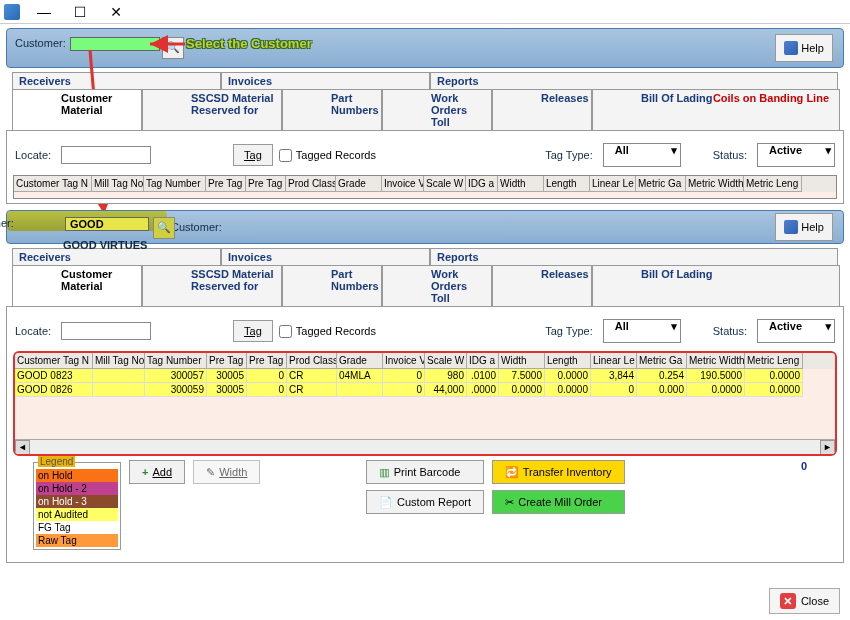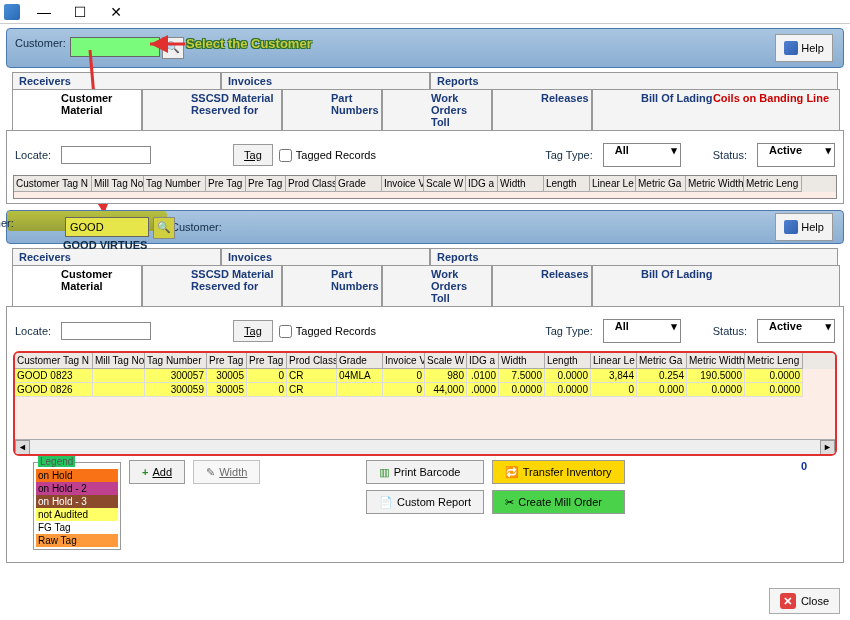--- a/index.html
+++ b/index.html
@@ -7,21 +7,21 @@
 
 
 .titlebar { height: 24px; background: #fff; border-bottom: 1px solid #ccc; display: flex; align-items: center; padding: 0 4px; }
 .titlebar .icon { width: 16px; height: 16px; background: linear-gradient(135deg, #4a90d9, #2968b5); margin-right: 6px; border-radius: 2px; }
 .titlebar .title { flex: 1; color: #333; font-size: 12px; }
 .titlebar .win-btn { width: 36px; height: 22px; text-align: center; line-height: 22px; font-size: 14px; cursor: pointer; }
 
 
 .blue-pane { background: linear-gradient(#a9c5e0, #8aaed2); border: 1px solid #4a7aaf; border-radius: 4px; margin: 4px 6px; padding: 8px; position: relative; display: flex; align-items: flex-start; }
 .lbl { color: #102a43; margin-right: 4px; }
-.cust-input { width: 90px; height: 20px; background: #7bfb7b; border: 1px solid #666; padding: 2px 4px; font-weight: normal; }
+.cust-input { width: 90px; height: 14px; background: #7bfb7b; border: 1px solid #666; padding: 2px 4px; font-weight: bold; }
 .cust-input.y { background: #e6e64a; }
 .search-btn { width: 22px; height: 22px; border: 1px solid #888; background: #f0f0f0; margin-left: 2px; text-align: center; line-height: 18px; cursor: pointer; }
 .search-btn.y { background: #cfcf40; border: 1px solid #888; }
 .help-btn { position: absolute; right: 10px; top: 50%; transform: translateY(-50%); width: 58px; height: 28px; border: 1px solid #999; background: #f3f3f3; display: flex; align-items: center; justify-content: center; gap: 3px; cursor: pointer; }
 .help-btn .bk { width: 14px; height: 14px; background: linear-gradient(135deg, #5080d0, #3060b0); border-radius: 2px; }
 
 
 .tabrow { display: flex; border-bottom: 0; margin: 0 12px; }
 .tab { border: 1px solid #999; border-bottom: none; background: #f4f4f4; padding: 2px 6px; margin-right: 0; font-weight: bold; color: #1a3a7a; cursor: pointer; min-width: 80px; }
 .tab.active { background: #fff; color: #000; position: relative; z-index: 2; }
@@ -54,21 +54,21 @@
 .gbody.empty { min-height: 6px; }
 .hscroll { height: 15px; background: #eee; border-top: 1px solid #aaa; position: relative; }
 .hscroll .ar { position: absolute; top: 0; width: 15px; height: 15px; border: 1px solid #999; background: #ddd; text-align: center; line-height: 12px; font-size: 9px; }
 .hscroll .ar.l { left: 0; } .hscroll .ar.r { right: 0; }
 
 
 .c1{width:78px}.c2{width:52px}.c3{width:62px}.c4{width:40px}.c5{width:40px}.c6{width:50px}.c7{width:46px}.c8{width:42px}.c9{width:42px}.c10{width:32px}.c11{width:46px}.c12{width:46px}.c13{width:46px}.c14{width:50px}.c15{width:58px}.c16{width:58px}
 
 
 .legend { border: 1px solid #999; margin: 2px 0 4px 10px; width: 88px; position: relative; padding: 6px 2px 2px 2px; }
-.legend .lt { position: absolute; top: -7px; left: 4px; background: #22c55e; padding: 0 2px; color: #555; font-size: 10px; }
+.legend .lt { position: absolute; top: -7px; left: 4px; background: #eab308; padding: 0 2px; color: #555; font-size: 10px; }
 .legend .li { font-size: 10px; padding: 1px 2px; }
 .li.onhold{background:#f97316;color:#000}.li.onhold2{background:#c04090;color:#000}.li.onhold3{background:#8a4a2b;color:#fff}.li.notaud{background:#ffff66}.li.fg{background:#fff}.li.raw{background:#ff9a3c}
 
 
 .btnrow { display: flex; align-items: flex-start; gap: 8px; padding: 4px 10px; }
 .btn.big { height: 24px; padding: 3px 12px; }
 .btn.yellow { background: #ffd700; }
 .btn.green { background: #4bd24b; }
 .count { color: #1030a0; font-weight: bold; margin-left: auto; margin-right: 20px; align-self: flex-start; }
 

